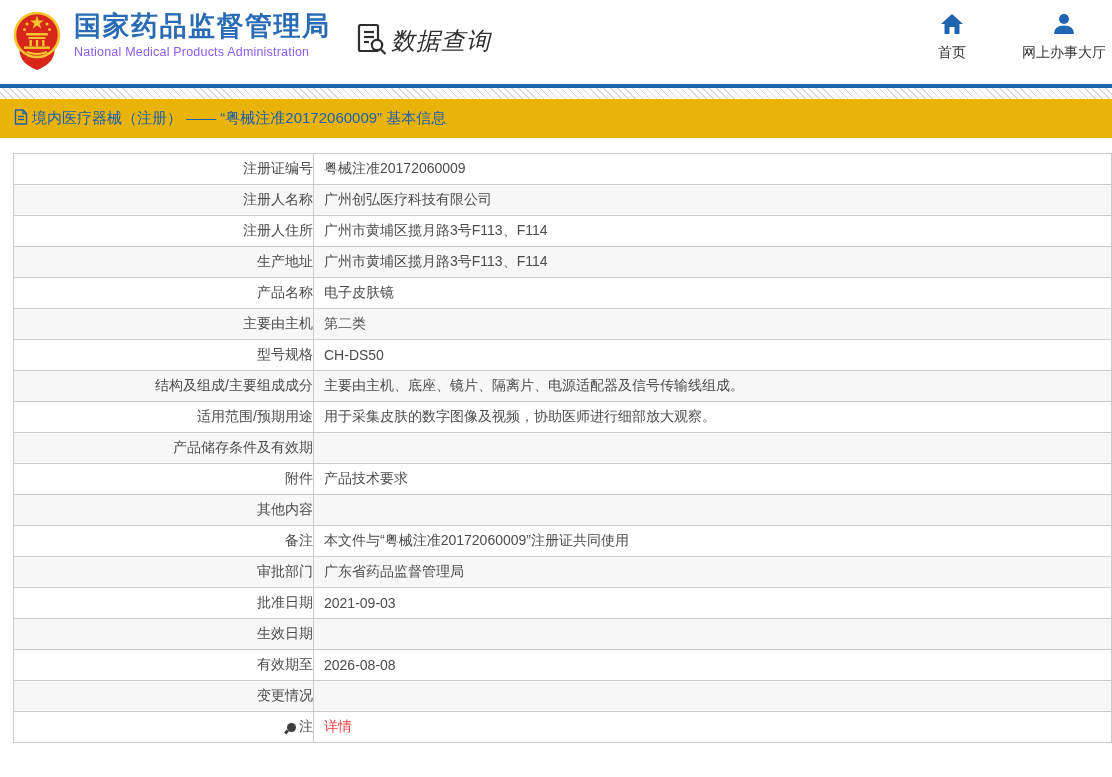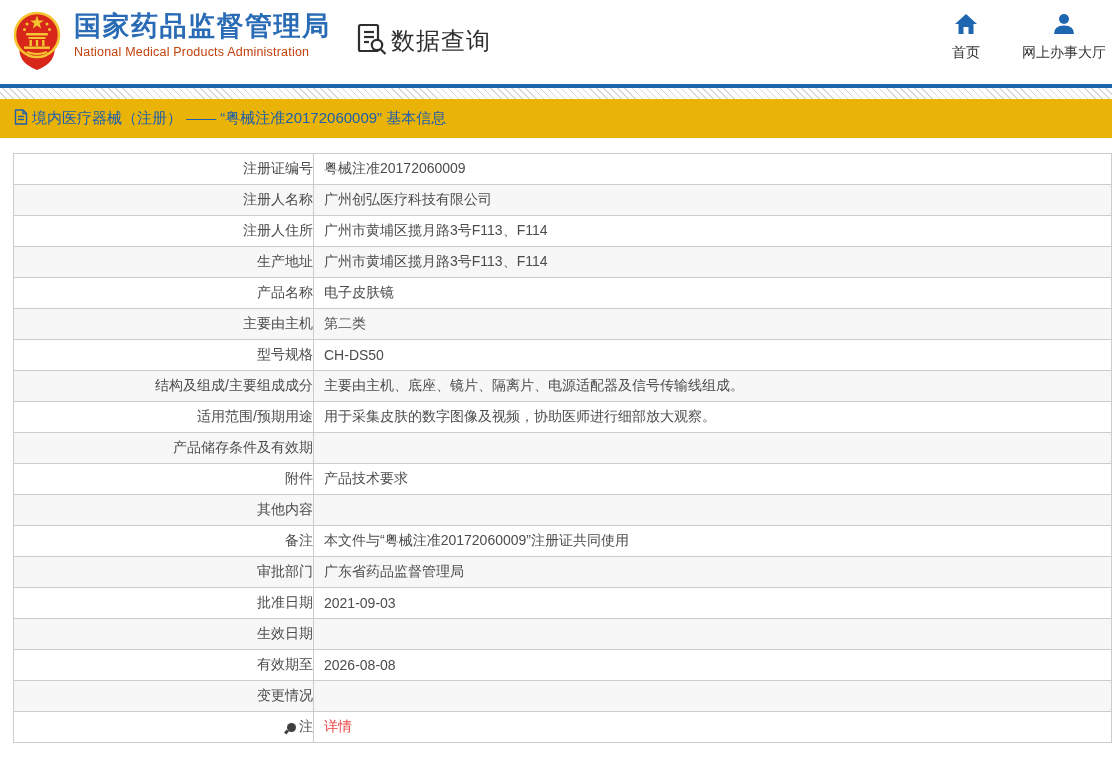--- a/index.html
+++ b/index.html
@@ -8,24 +8,24 @@
     font-family:"Liberation Sans","DejaVu Sans",sans-serif;
     background:#ffffff; overflow:hidden;
   }
   .page { position:relative; width:1112px; height:777px; background:#fff; }
 
   
   .header { position:relative; height:84px; background:#fff; }
   .emblem { position:absolute; left:13px; top:8px; width:48px; height:64px; }
   .title-block { position:absolute; left:74px; top:11px; }
   .cn-title { font-size:27px; font-weight:700; color:#2a6bb5; letter-spacing:1.5px; line-height:1.15; }
-  .en-title { font-size:12.5px; color:#c2410c; margin-top:3px; letter-spacing:0.2px; }
+  .en-title { font-size:12.5px; color:#8b5cf6; margin-top:3px; letter-spacing:0.2px; }
   .data-query { position:absolute; left:356px; top:22px; display:flex; align-items:center; gap:3px; cursor:pointer; }
-  .data-query-label { font-size:24px; color:#2e2e2e; letter-spacing:1px; }
-  .top-nav { position:absolute; top:13px; right:6px; display:flex; gap:42px; }
+  .data-query-label { font-size:24px; color:#2e2e2e; letter-spacing:1px;font-style:italic; }
+  .top-nav { position:absolute; top:13px; right:6px; display:flex; gap:56px; }
   .nav-item { display:flex; flex-direction:column; align-items:center; cursor:pointer; }
   .nav-item .nav-label { font-size:14px; color:#333; margin-top:5px; white-space:nowrap; }
 
   
   .blue-line { height:4px; background:#1b65ad; }
   .hatch-band {
     height:11px;
     background:repeating-linear-gradient(45deg,#ffffff 0px,#ffffff 4px,#d8d8d8 4px,#d8d8d8 5px);
   }
 

